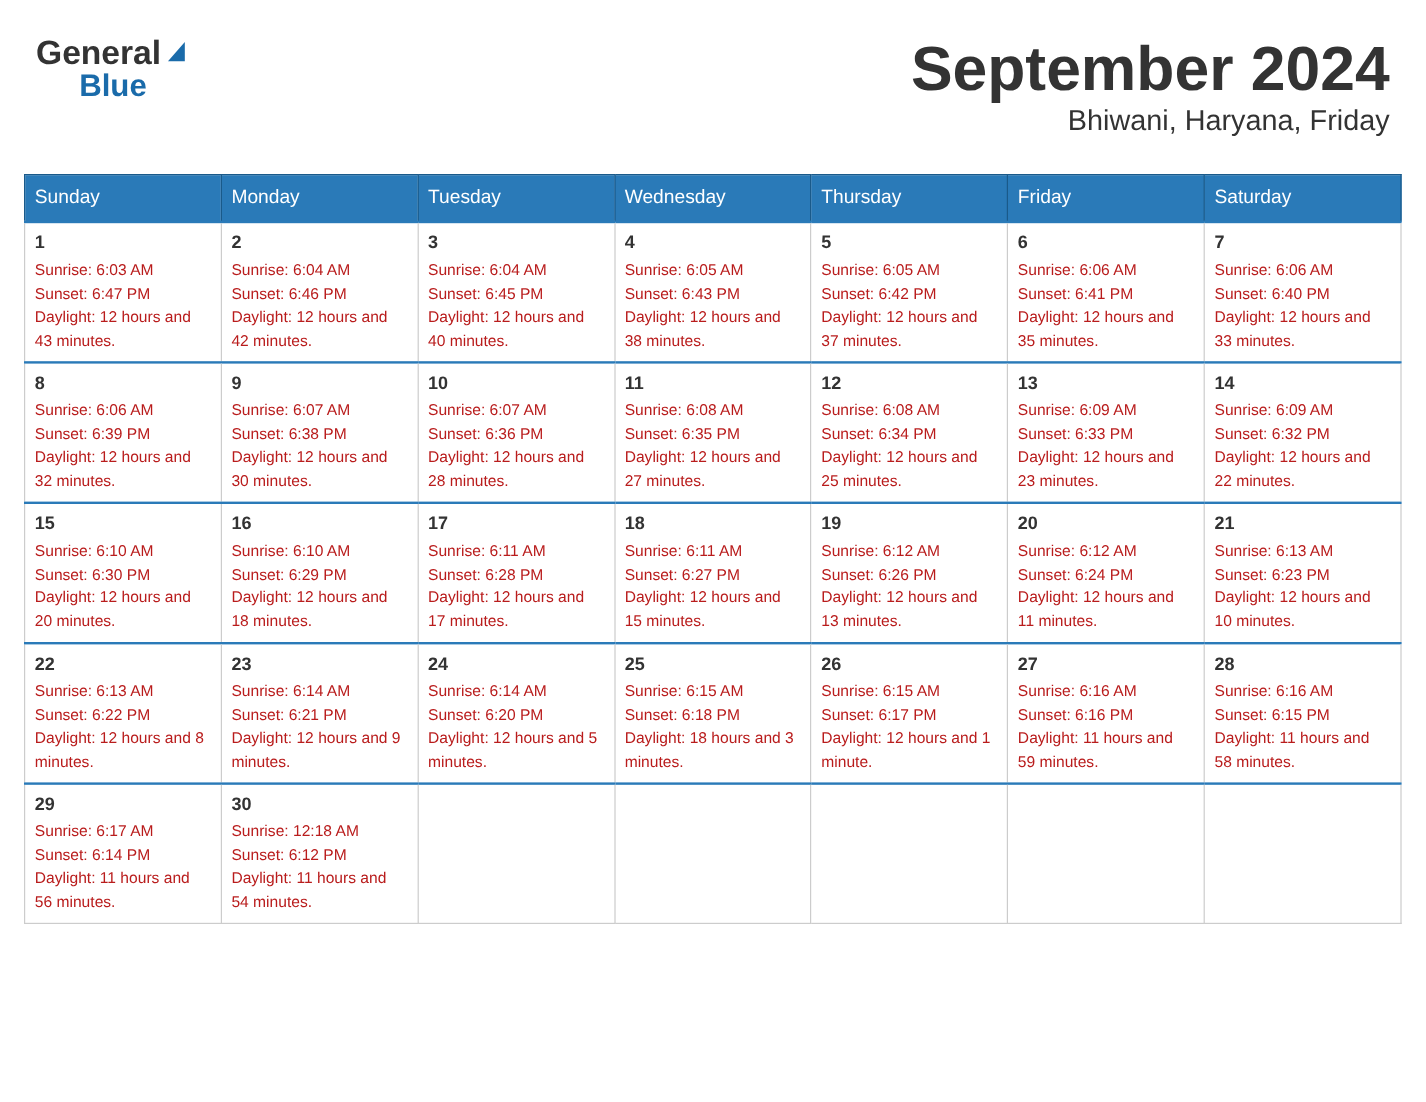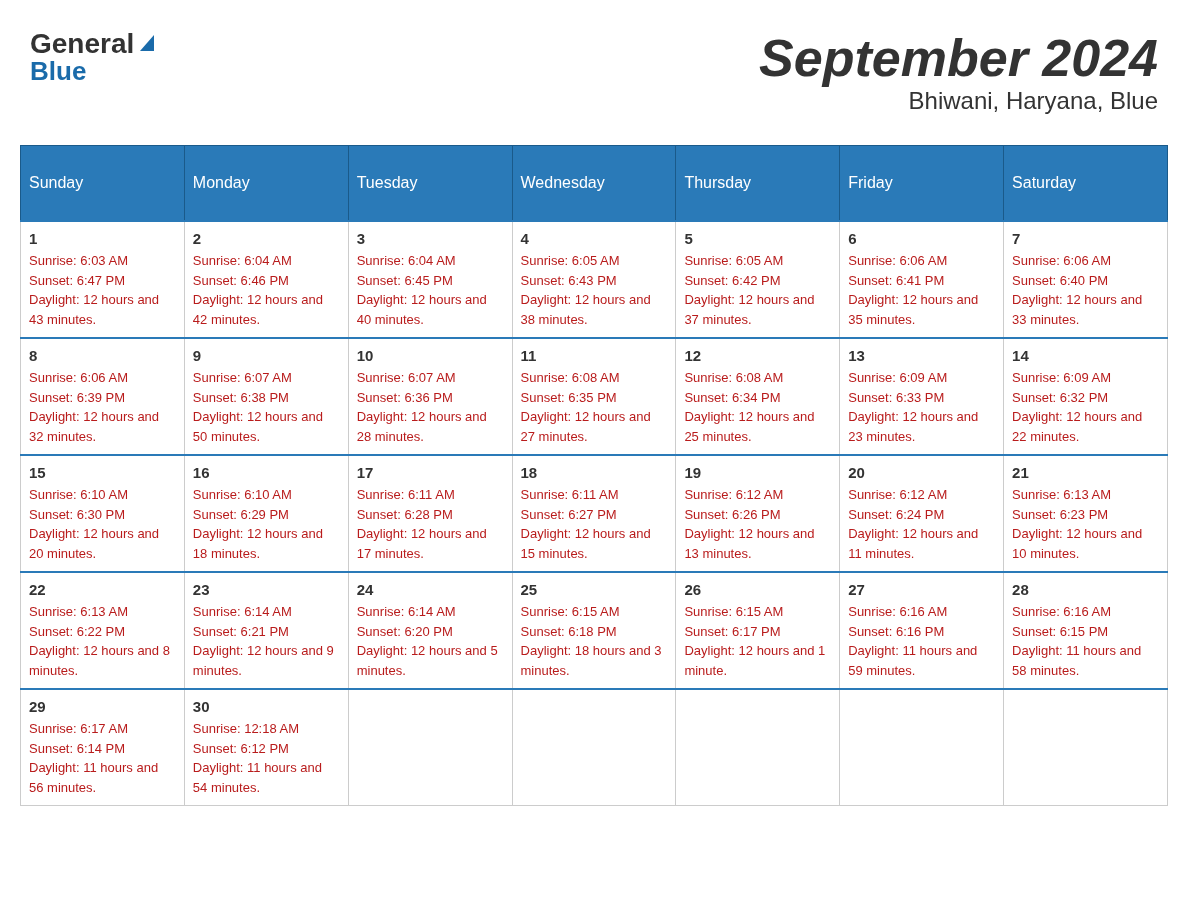--- a/index.html
+++ b/index.html
@@ -13,21 +13,21 @@
     .header {
       display: flex;
       justify-content: space-between;
       align-items: flex-start;
       margin-bottom: 20px;
       padding: 10px 10px 10px 10px;
     }
     .logo {
       display: flex;
       flex-direction: column;
-      align-items: flex-start;
+      align-items: center;
     }
     .logo-general {
       font-size: 28px;
       font-weight: bold;
       color: #333;
       line-height: 1;
     }
     .logo-blue-text {
       font-size: 26px;
       font-weight: bold;
@@ -35,35 +35,34 @@
       margin-top: -2px;
     }
     .title-section {
       text-align: right;
     }
     .title-section h1 {
       font-size: 52px;
       font-weight: bold;
       color: #333;
       line-height: 1.1;
-      font-style: italic;
     }
     .title-section h2 {
       font-size: 24px;
       font-weight: normal;
       color: #333;
     }
     .calendar {
       width: 100%;
       border-collapse: collapse;
     }
     .calendar th {
       background-color: #2a7ab8;
       color: #fff;
-      padding: 28px 8px;
+      padding: 10px 8px;
       text-align: left;
       font-size: 16px;
       font-weight: normal;
       border: 1px solid #1a5a8a;
       margin-left: 24px;
     }
     .calendar td {
       vertical-align: top;
       padding: 8px;
       border: 1px solid #ccc;
@@ -98,21 +97,21 @@
       <span style="display:inline-block; margin-left:2px; vertical-align:middle;">
         <svg width="22" height="22" viewBox="0 0 22 22">
           <polygon points="4,20 18,20 18,4" fill="#1a6baa"></polygon>
         </svg>
       </span>
     </div>
     <div class="logo-blue-text">Blue</div>
   </div>
   <div class="title-section">
     <h1>September 2024</h1>
-    <h2>Bhiwani, Haryana, Blue</h2>
+    <h2>Bhiwani, Haryana, Friday</h2>
   </div>
 </div>
 
 <table class="calendar">
   <thead>
     <tr>
       <th>Sunday</th>
       <th>Monday</th>
       <th>Tuesday</th>
       <th>Wednesday</th>
@@ -187,21 +186,21 @@
           <span>Sunrise: 6:06 AM</span><br>
           <span>Sunset: 6:39 PM</span><br>
           <span>Daylight: 12 hours and 32 minutes.</span>
         </div>
       </td>
         <td>
         <span class="day-number">9</span>
         <div class="day-info">
           <span>Sunrise: 6:07 AM</span><br>
           <span>Sunset: 6:38 PM</span><br>
-          <span>Daylight: 12 hours and 50 minutes.</span>
+          <span>Daylight: 12 hours and 30 minutes.</span>
         </div>
       </td>
         <td>
         <span class="day-number">10</span>
         <div class="day-info">
           <span>Sunrise: 6:07 AM</span><br>
           <span>Sunset: 6:36 PM</span><br>
           <span>Daylight: 12 hours and 28 minutes.</span>
         </div>
       </td>

